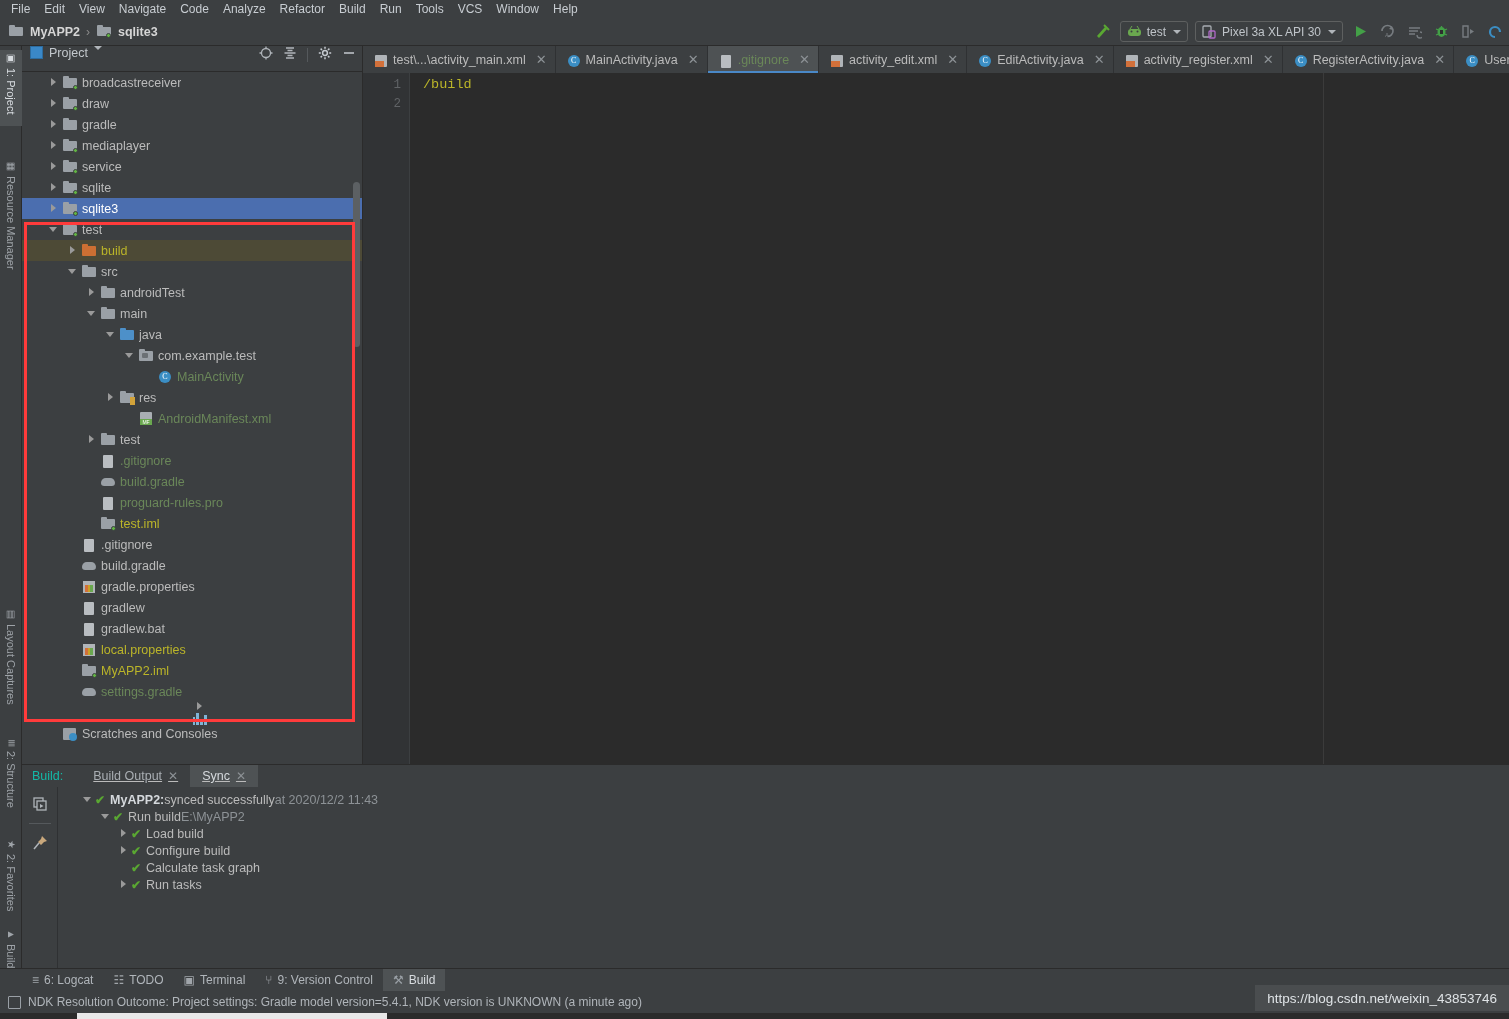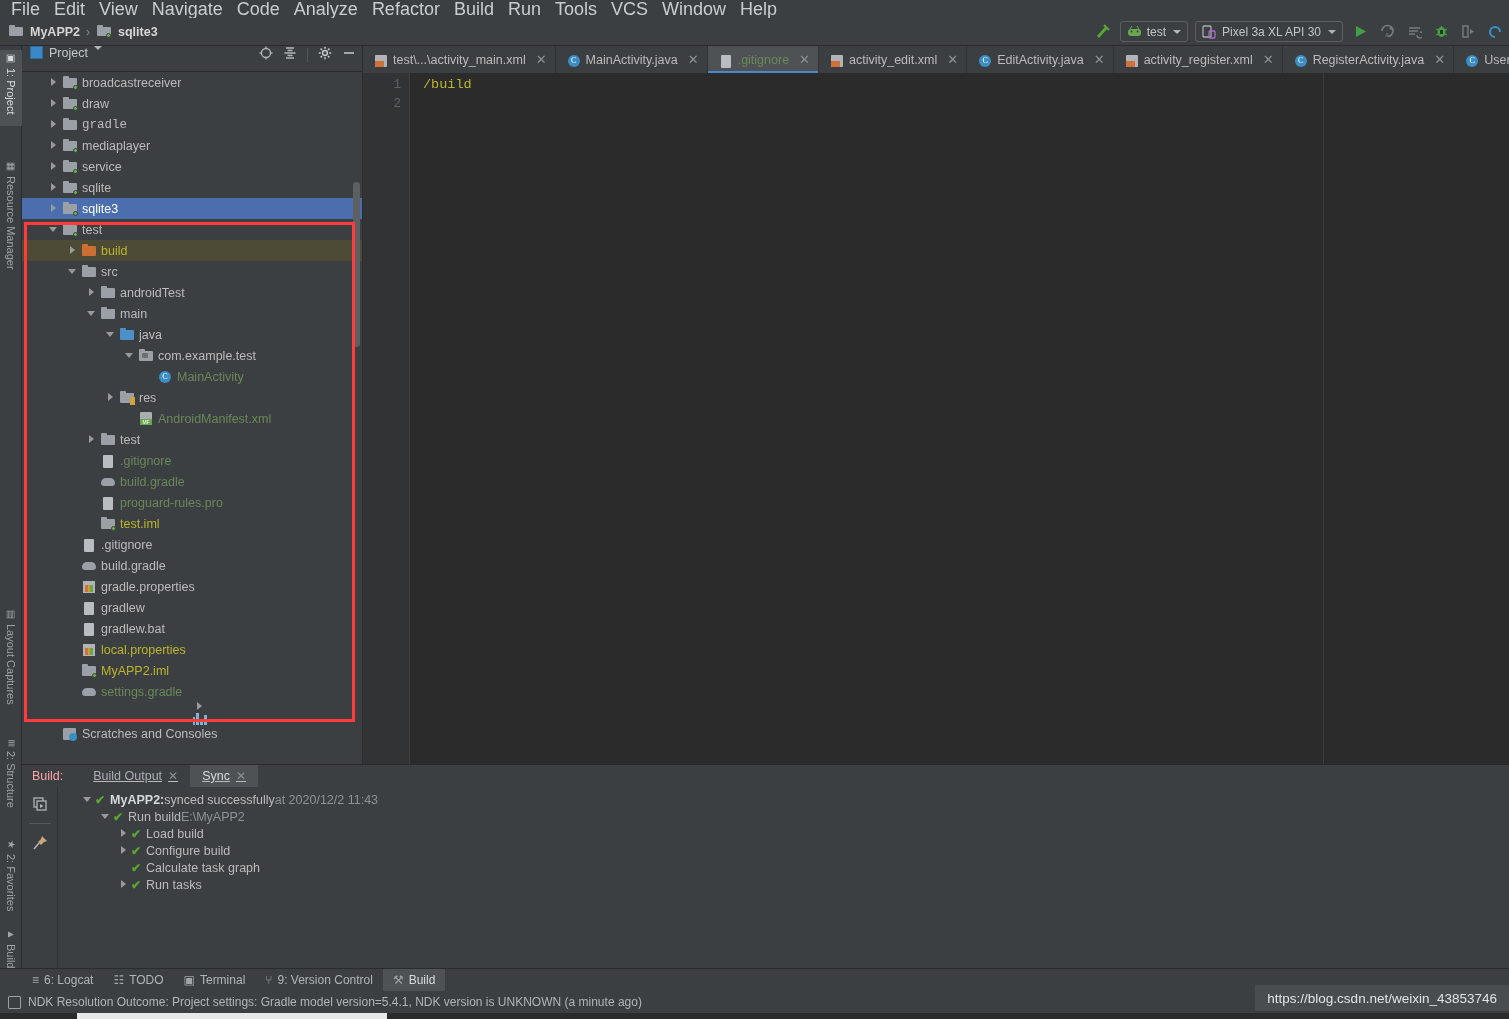--- a/index.html
+++ b/index.html
@@ -14,21 +14,21 @@
     -webkit-font-smoothing: antialiased;
   }
   #app { position: relative; width: 1509px; height: 1019px; }
 
   
   .menubar {
     position: absolute; top: 0; left: 0; width: 1509px; height: 18px;
     background: #3c3f41; display: flex; align-items: center; padding-left: 4px;
   }
   .menu-item {
-    font-size: 18px; color: #c8cdd2; padding: 0 7px; line-height: 18px;
+    font-size: 12px; color: #c8cdd2; padding: 0 7px; line-height: 18px;
     white-space: nowrap; cursor: default;
   }
 
   
   .toolbar {
     position: absolute; top: 18px; left: 0; width: 1509px; height: 28px;
     background: #3c3f41; border-bottom: 1px solid #2b2b2b;
     display: flex; align-items: center;
   }
   .breadcrumb { display: flex; align-items: center; padding-left: 8px; gap: 3px; }
@@ -193,21 +193,21 @@
     color:#bbb529; white-space:pre;
   }
   .rightguide { position:absolute; top:27px; left:960px; width:1px; height:691px; background:#3b3b3b; }
 
   
   .buildpanel {
     position:absolute; top:764px; left:22px; width:1487px; height:214px;
     background:#3c3f41; border-top:1px solid #2b2b2b;
   }
   .build-tabbar { height:22px; display:flex; align-items:center; padding-left:10px; gap:0px; }
-  .build-label { font-size:12.5px; color:#fca5a5; margin-right:18px; }
+  .build-label { font-size:12.5px; color:#14b8a6; margin-right:18px; }
   .btab {
     display:flex; align-items:center; gap:6px; padding:0 12px; height:22px;
     font-size:12.5px; color:#a9aeb3;
   }
   .btab.active { background:#4e5254; color:#d5d9dd; }
   .btab .xc { font-size:12px; color:#8d9296; }
 
   .build-sidebar {
     position:absolute; top:22px; left:0; width:36px; height:192px;
     background:#3c3f41; border-right:1px solid #2f3133;
@@ -429,21 +429,21 @@
         </div>
         <div class="row" style="padding-left: 27px;">
           <span class="arrow right"></span>
           <span class="ticon">
             <span class="fold greydot"></span>
             <span class="foldtab greydot"></span>
             <span class="dot-green"></span>
           </span>
           <span class="lbl c-grey">draw</span>
         </div>
-        <div class="row" style="padding-left: 27px; font-family: Liberation Mono, monospace;">
+        <div class="row" style="padding-left: 27px;">
           <span class="arrow right"></span>
           <span class="ticon">
             <span class="fold greydot"></span>
             <span class="foldtab greydot"></span>
           </span>
           <span class="lbl c-grey">gradle</span>
         </div>
         <div class="row" style="padding-left: 27px;">
           <span class="arrow right"></span>
           <span class="ticon">

